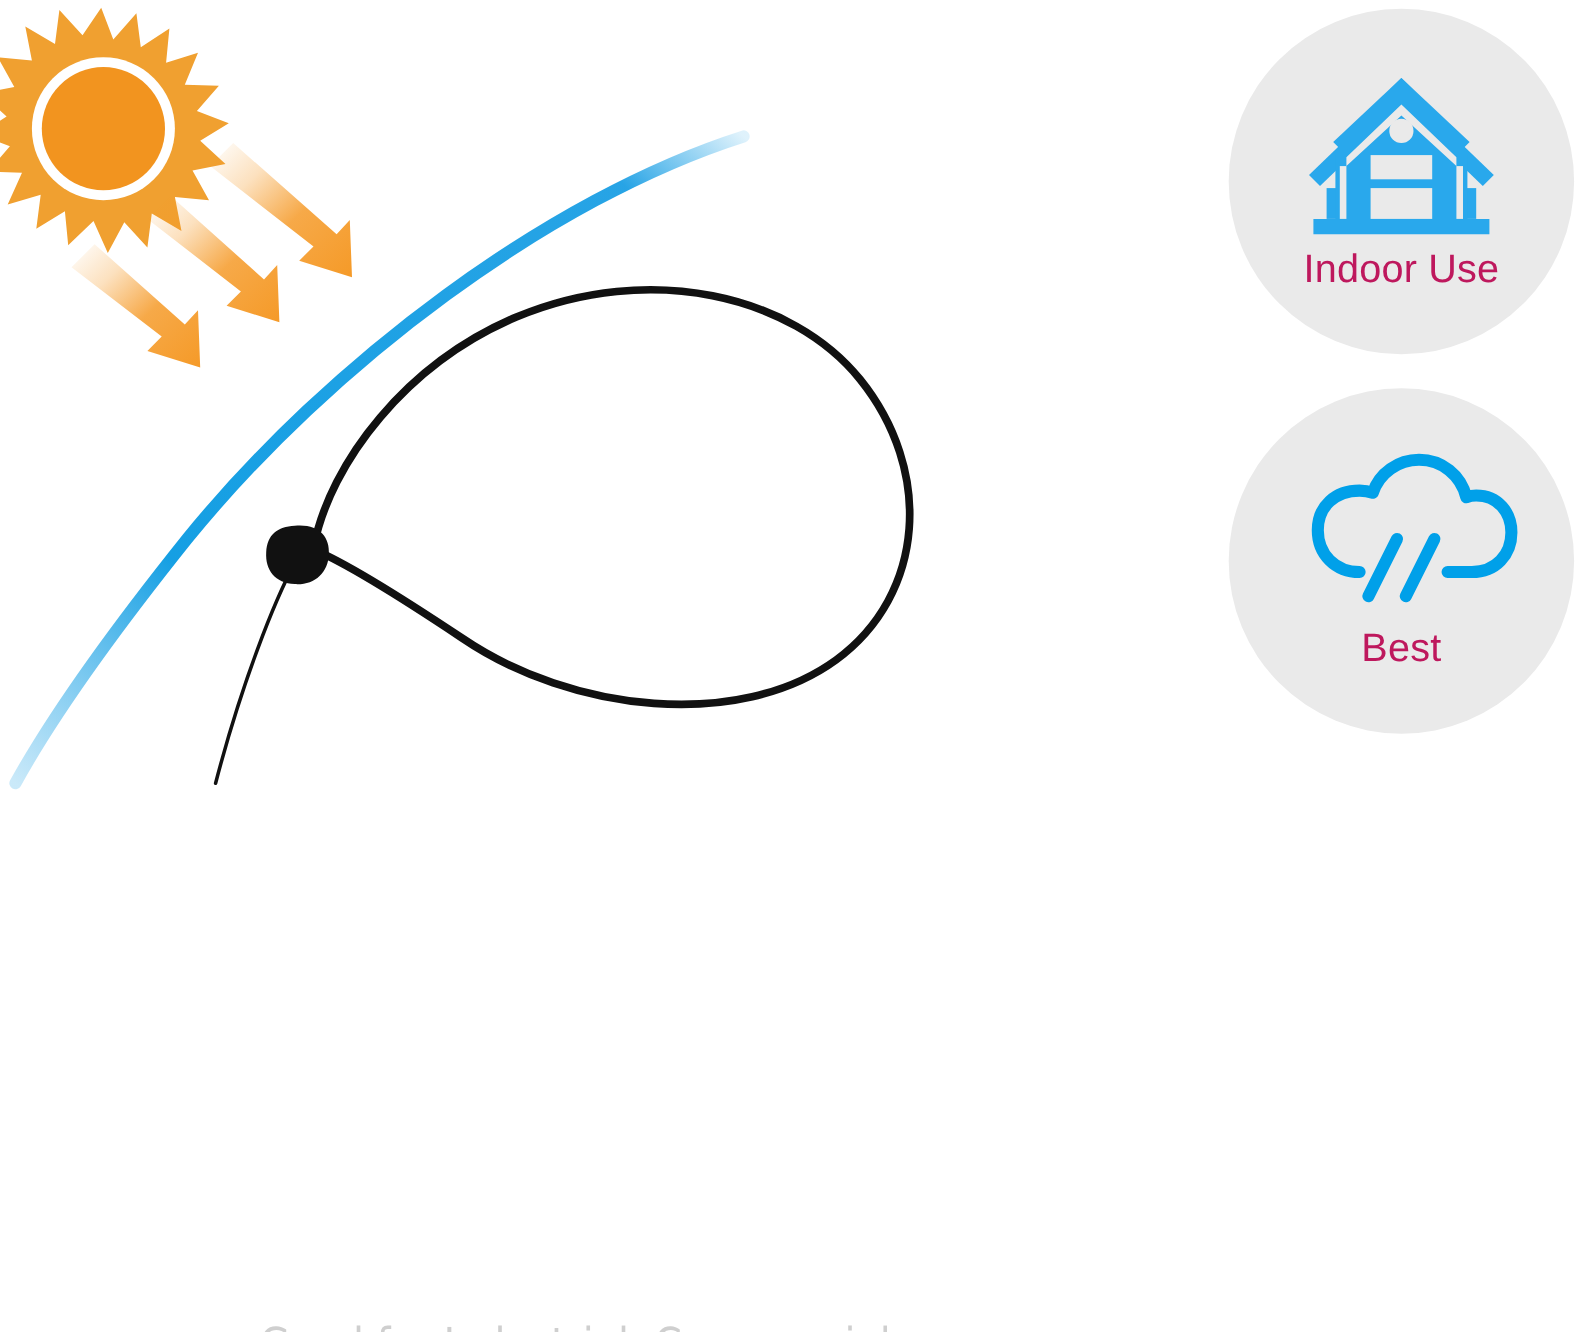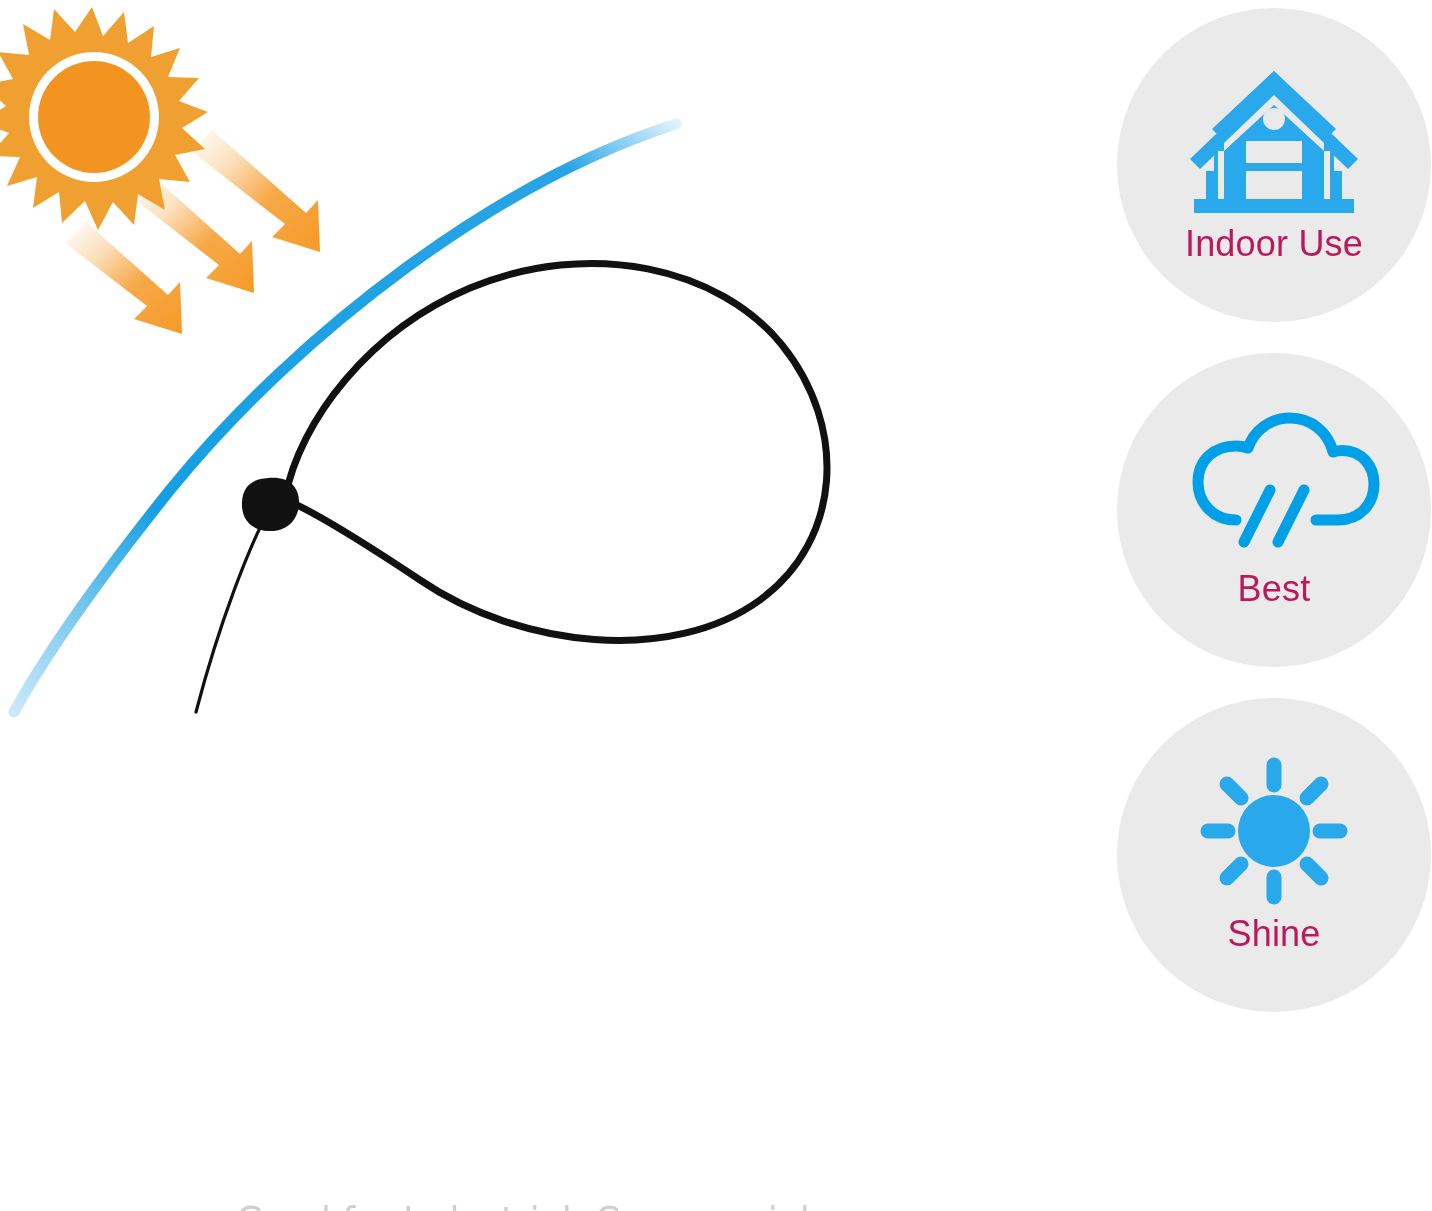--- a/index.html
+++ b/index.html
@@ -264,42 +264,20 @@
                      L 124 106"></path>
 
             <path d="M 78 76 L 52 128"></path>
             <path d="M 112 76 L 86 128"></path>
           </g>
         </svg>
       </div>
       <div class="badge-label">Best</div>
     </div>
 
-    <div class="badge badge-2">
-      <div class="badge-icon">
-        <svg width="160" height="148" viewBox="0 0 160 148" xmlns="http://www.w3.org/2000/svg">
-          <g fill="#29A8EC">
-            <circle cx="80" cy="74" r="36"></circle>
-          </g>
-          <g stroke="#29A8EC" stroke-width="15" stroke-linecap="round">
-
-            <line x1="80" y1="8" x2="80" y2="28"></line>
-            <line x1="80" y1="120" x2="80" y2="140"></line>
-            <line x1="14" y1="74" x2="34" y2="74"></line>
-            <line x1="126" y1="74" x2="146" y2="74"></line>
-
-            <line x1="33" y1="27" x2="47" y2="41"></line>
-            <line x1="113" y1="107" x2="127" y2="121"></line>
-            <line x1="127" y1="27" x2="113" y2="41"></line>
-            <line x1="47" y1="107" x2="33" y2="121"></line>
-          </g>
-        </svg>
-      </div>
-      <div class="badge-label">Shine</div>
-    </div>
 
   </div>
 
 
   <div id="headline-cutoff">
     <div class="cut-text">Good for Industrial, Commercial</div>
   </div>
 
 </div>
 

